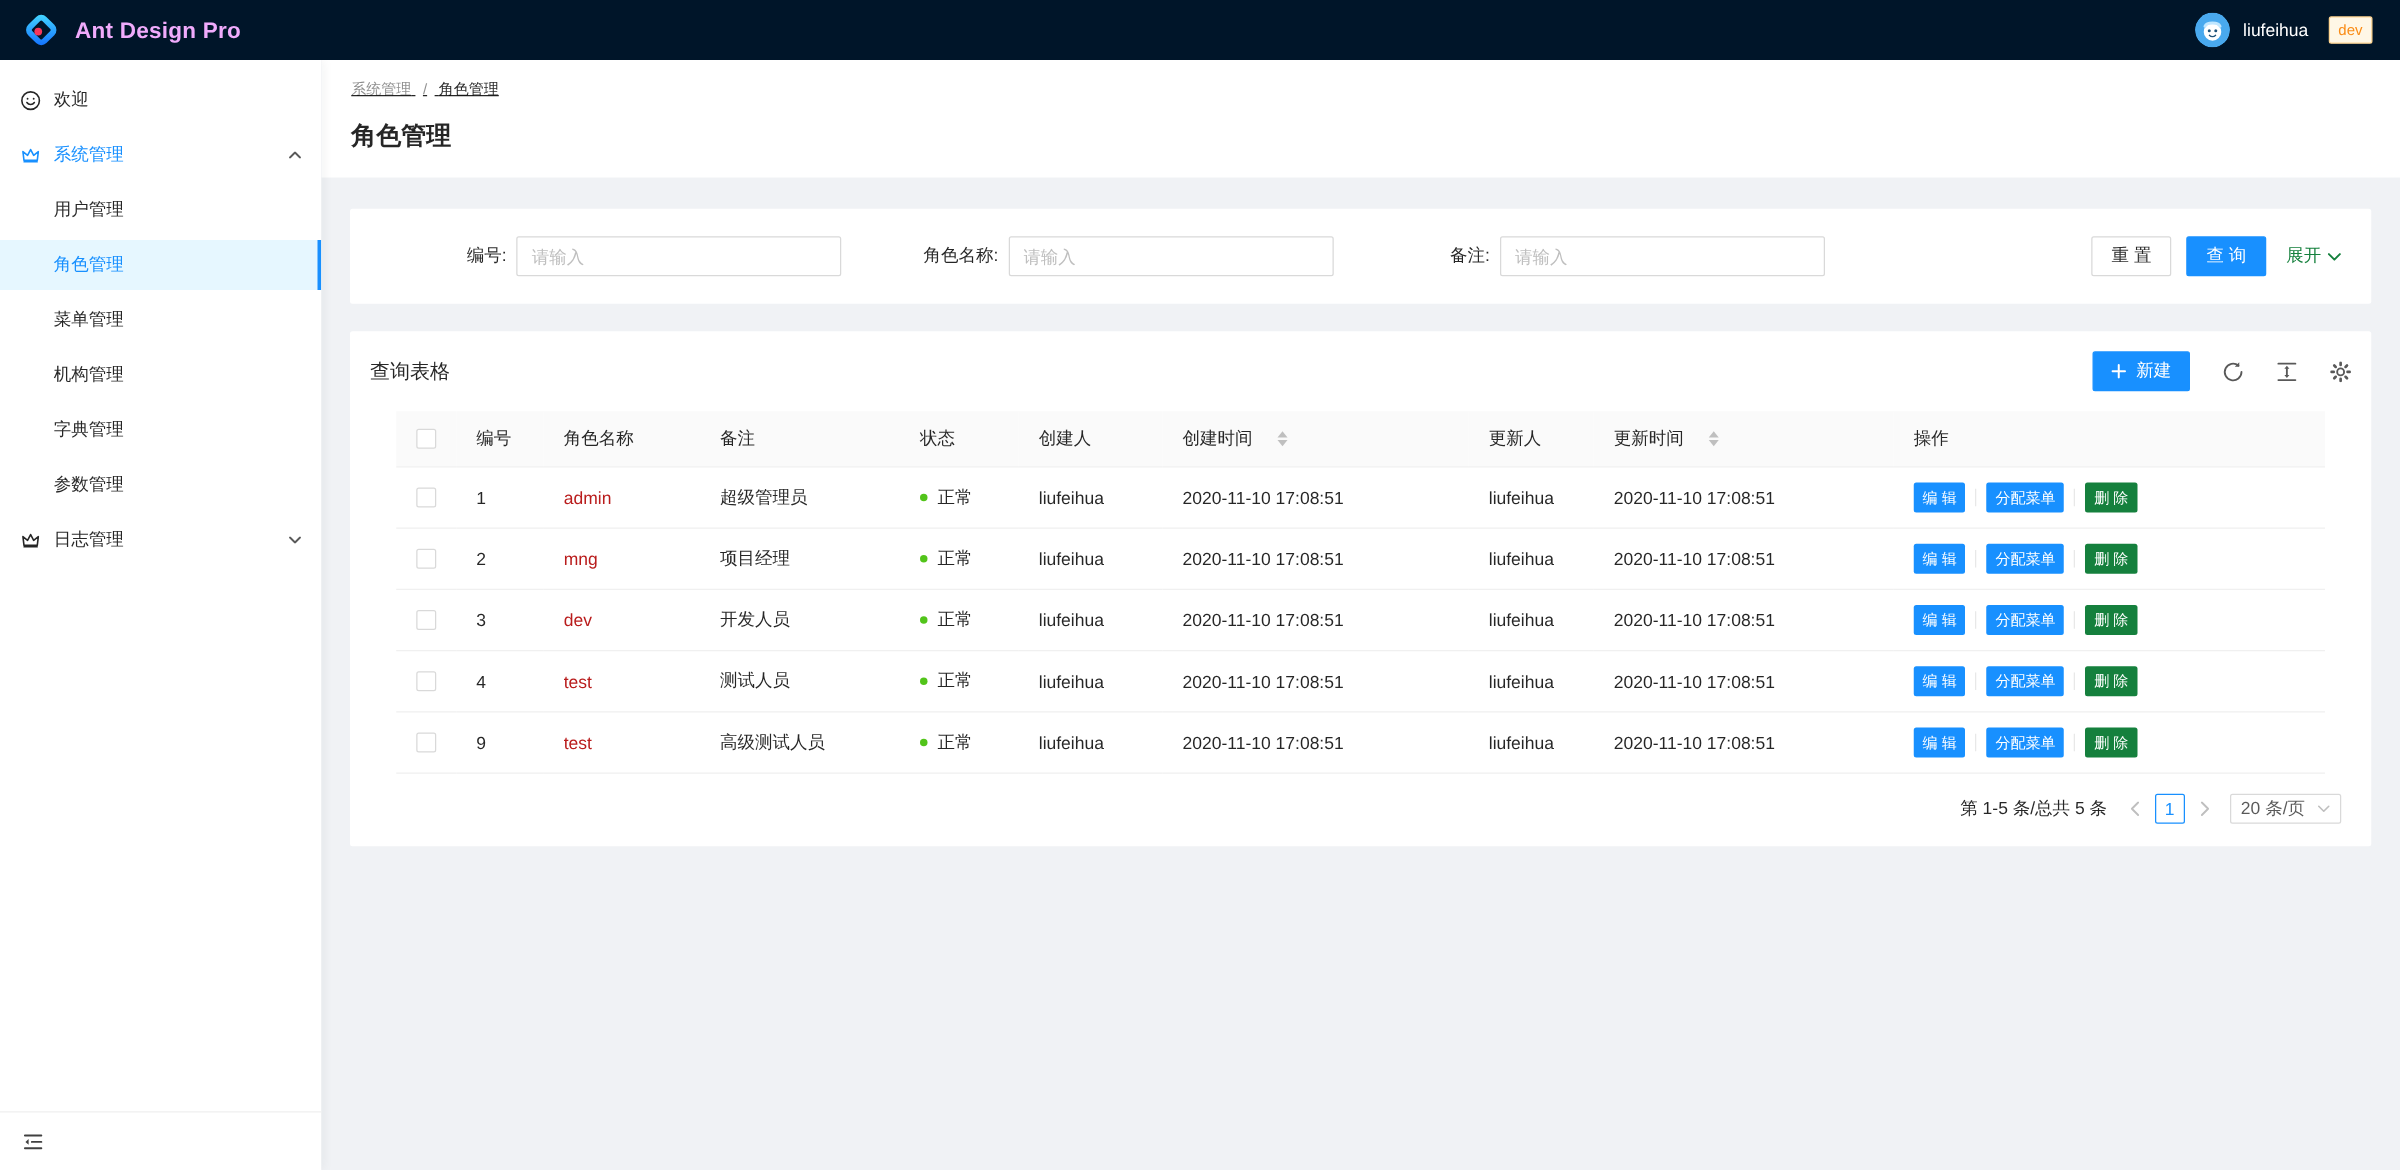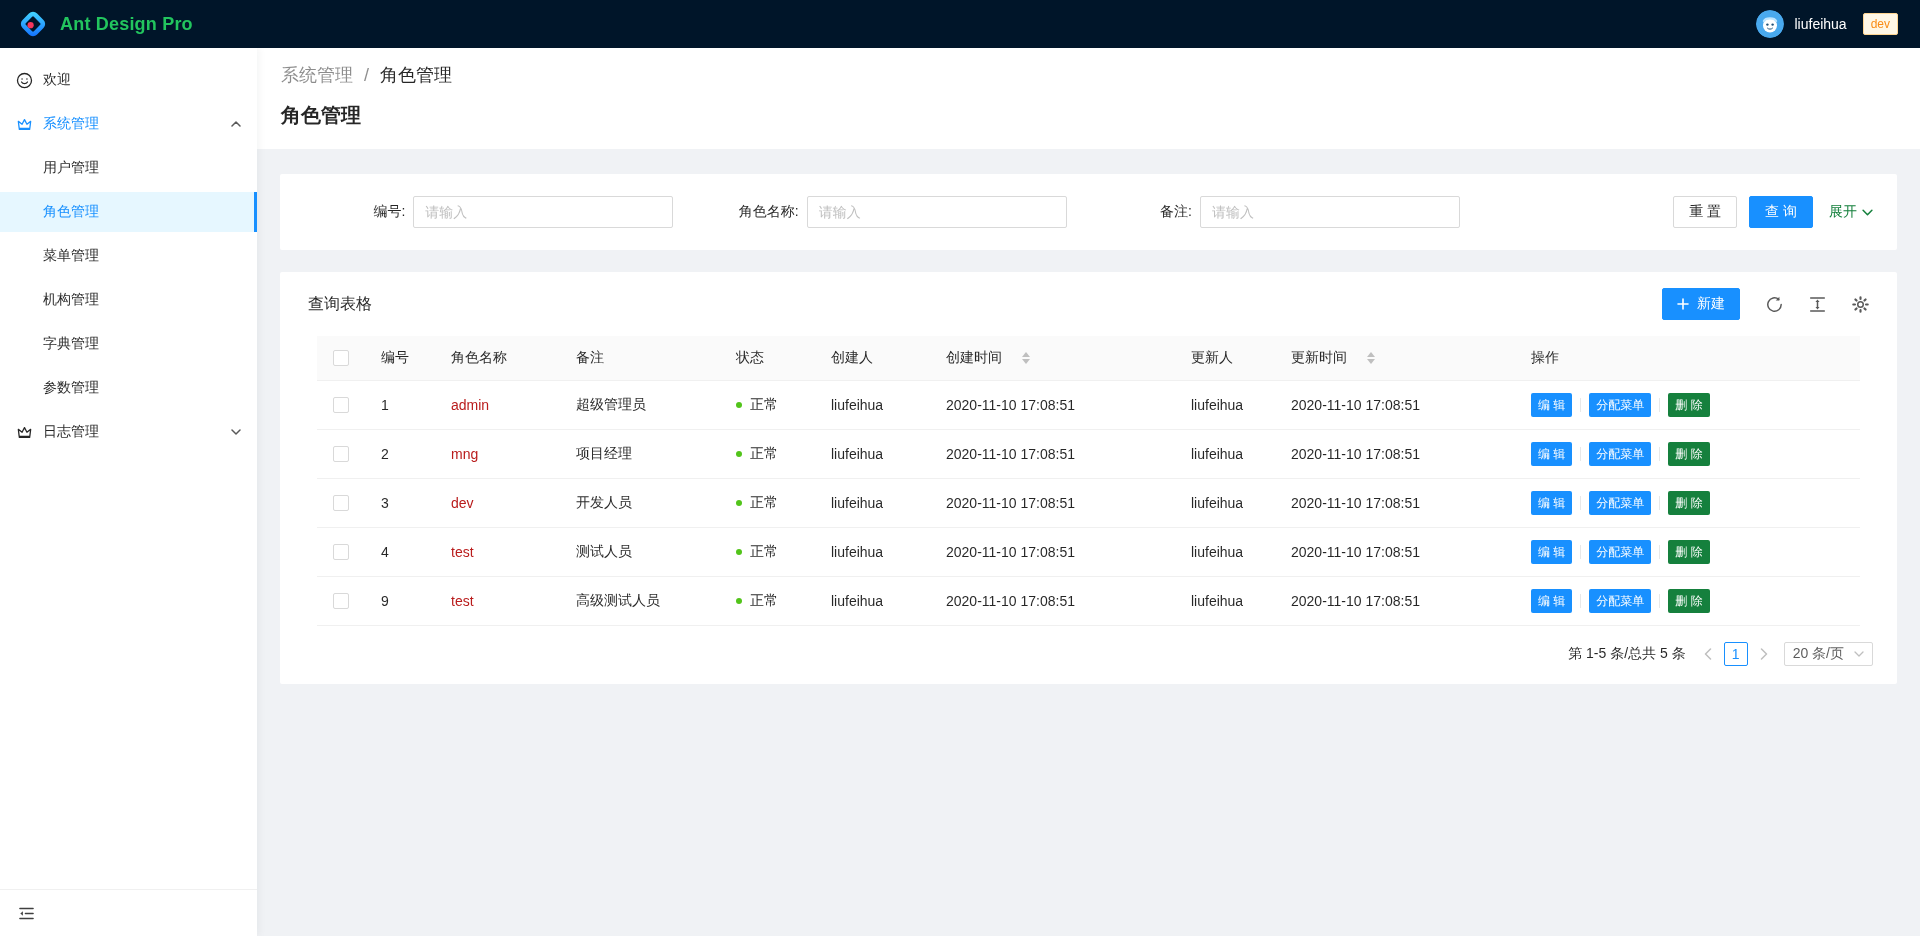--- a/index.html
+++ b/index.html
@@ -13,21 +13,21 @@
   }
   .app { position: relative; width: 1920px; height: 936px; }
 
   
   .header {
     position: absolute; top:0; left:0; right:0; height:48px;
     background:#001529; display:flex; align-items:center;
     padding:0 22px 0 18px; z-index:30;
   }
   .logo-wrap { display:flex; align-items:center; gap:12px; }
-  .logo-title { color:#22c55e; font-weight:bold; font-size:18px; letter-spacing:.2px; }
+  .logo-title { color:#f0abfc; font-weight:bold; font-size:18px; letter-spacing:.2px; }
   .header-right { margin-left:auto; display:flex; align-items:center; gap:10px; }
   .avatar { width:28px; height:28px; border-radius:50%; overflow:hidden; flex:0 0 auto; cursor:pointer; }
   .username { color:#fff; cursor:pointer; }
   .env-tag {
     margin-left:6px; background:#fff7e6; border:1px solid #ffd591; color:#fa8c16;
     font-size:12px; line-height:20px; padding:0 7px; border-radius:2px; cursor:default;
   }
 
   
   .sidebar {
@@ -45,21 +45,21 @@
   .menu-item.parent-active { color:#1890ff; }
   .menu-item.parent-active .arrow { color:rgba(0,0,0,0.65); }
   .menu-item.active { background:#e6f7ff; color:#1890ff; }
   .menu-item.active::after { content:""; position:absolute; right:0; top:0; bottom:0; width:3px; background:#1890ff; }
   .sidebar-footer { height:47px; border-top:1px solid #f0f0f0; display:flex; align-items:center; padding:0 18px; }
   .fold-icon { width:17px; height:17px; color:rgba(0,0,0,0.75); cursor:pointer; }
 
   
   .main { position:absolute; left:257px; top:48px; right:0; bottom:0; overflow:hidden; }
   .page-head { background:#fff; padding:15px 24px 20px; }
-  .breadcrumb { font-size:18px; }
+  .breadcrumb { font-size:12px;text-decoration:underline; }
   .crumb-parent { color:rgba(0,0,0,0.45); cursor:pointer; }
   .crumb-sep { color:rgba(0,0,0,0.45); margin:0 6px; }
   .crumb-current { color:rgba(0,0,0,0.85); }
   .page-title { margin-top:15px; font-size:20px; font-weight:bold; }
 
   .content { padding:25px 23px 0; }
   .card { background:#fff; border-radius:2px; }
 
   
   .search-card { height:76px; display:flex; align-items:center; padding:0 24px; margin-bottom:22px; }
@@ -77,21 +77,21 @@
   .btn {
     height:32px; padding:0 15px; border-radius:2px; border:1px solid #d9d9d9;
     background:#fff; font-size:14px; cursor:pointer; color:rgba(0,0,0,0.85);
     font-family:inherit;
   }
   .btn-primary { background:#1890ff; border-color:#1890ff; color:#fff; }
   .expand-link { color:#15803d; display:flex; align-items:center; gap:5px; cursor:pointer; margin-left:4px; }
 
   
   .table-card { padding-bottom:8px; }
-  .table-toolbar { display:flex; align-items:center; padding:16px 28px; }
+  .table-toolbar { display:flex; align-items:center; padding:16px 16px; }
   .table-title { font-size:16px; font-weight:500; }
   .toolbar-right { margin-left:auto; display:flex; align-items:center; }
   .btn-new { display:flex; align-items:center; gap:8px; padding:0 14px; }
   .plus-icon { width:12px; height:12px; display:block; }
   .tool-icon { width:17px; height:17px; color:#595959; cursor:pointer; margin-left:26px; display:block; }
 
   .table-wrap { padding:0 37px; }
   table { width:100%; border-collapse:collapse; table-layout:fixed; }
   thead th {
     background:#fafafa; height:44px; font-weight:500; text-align:left;

